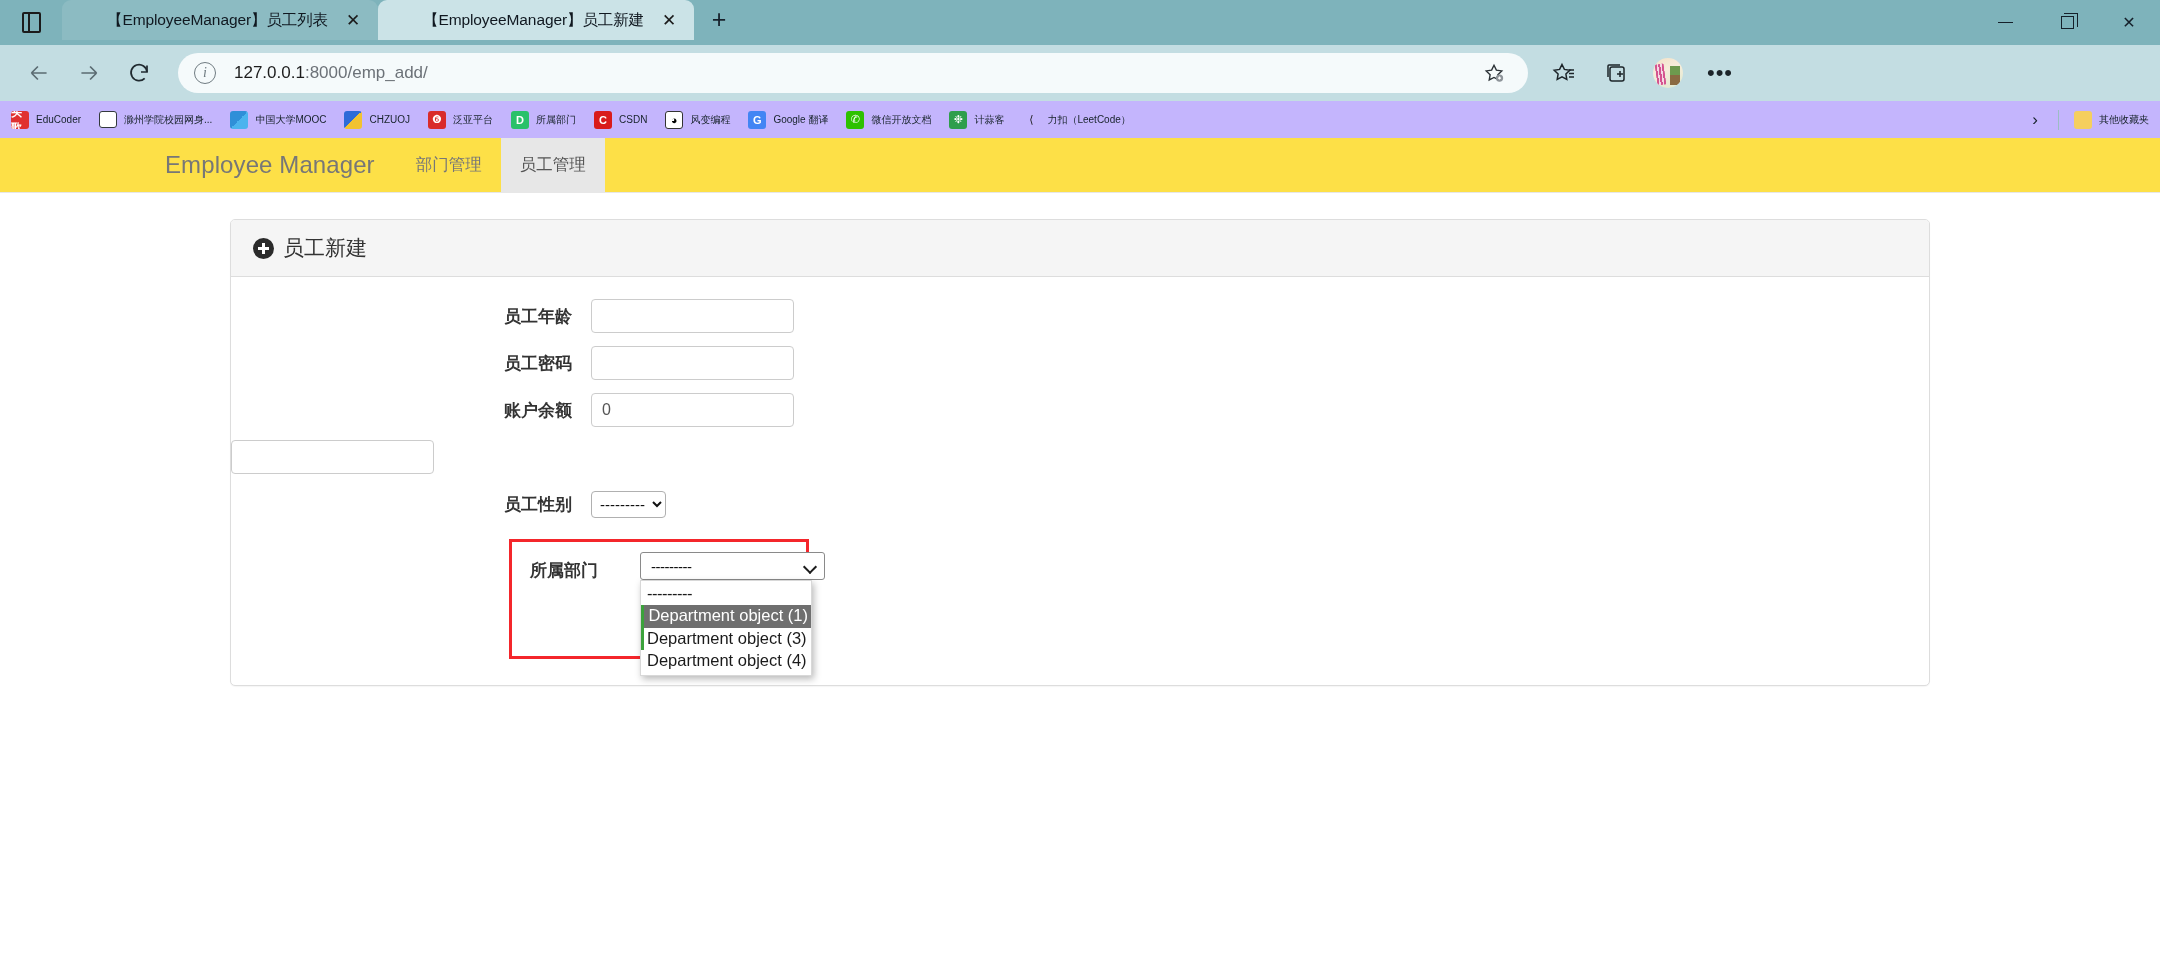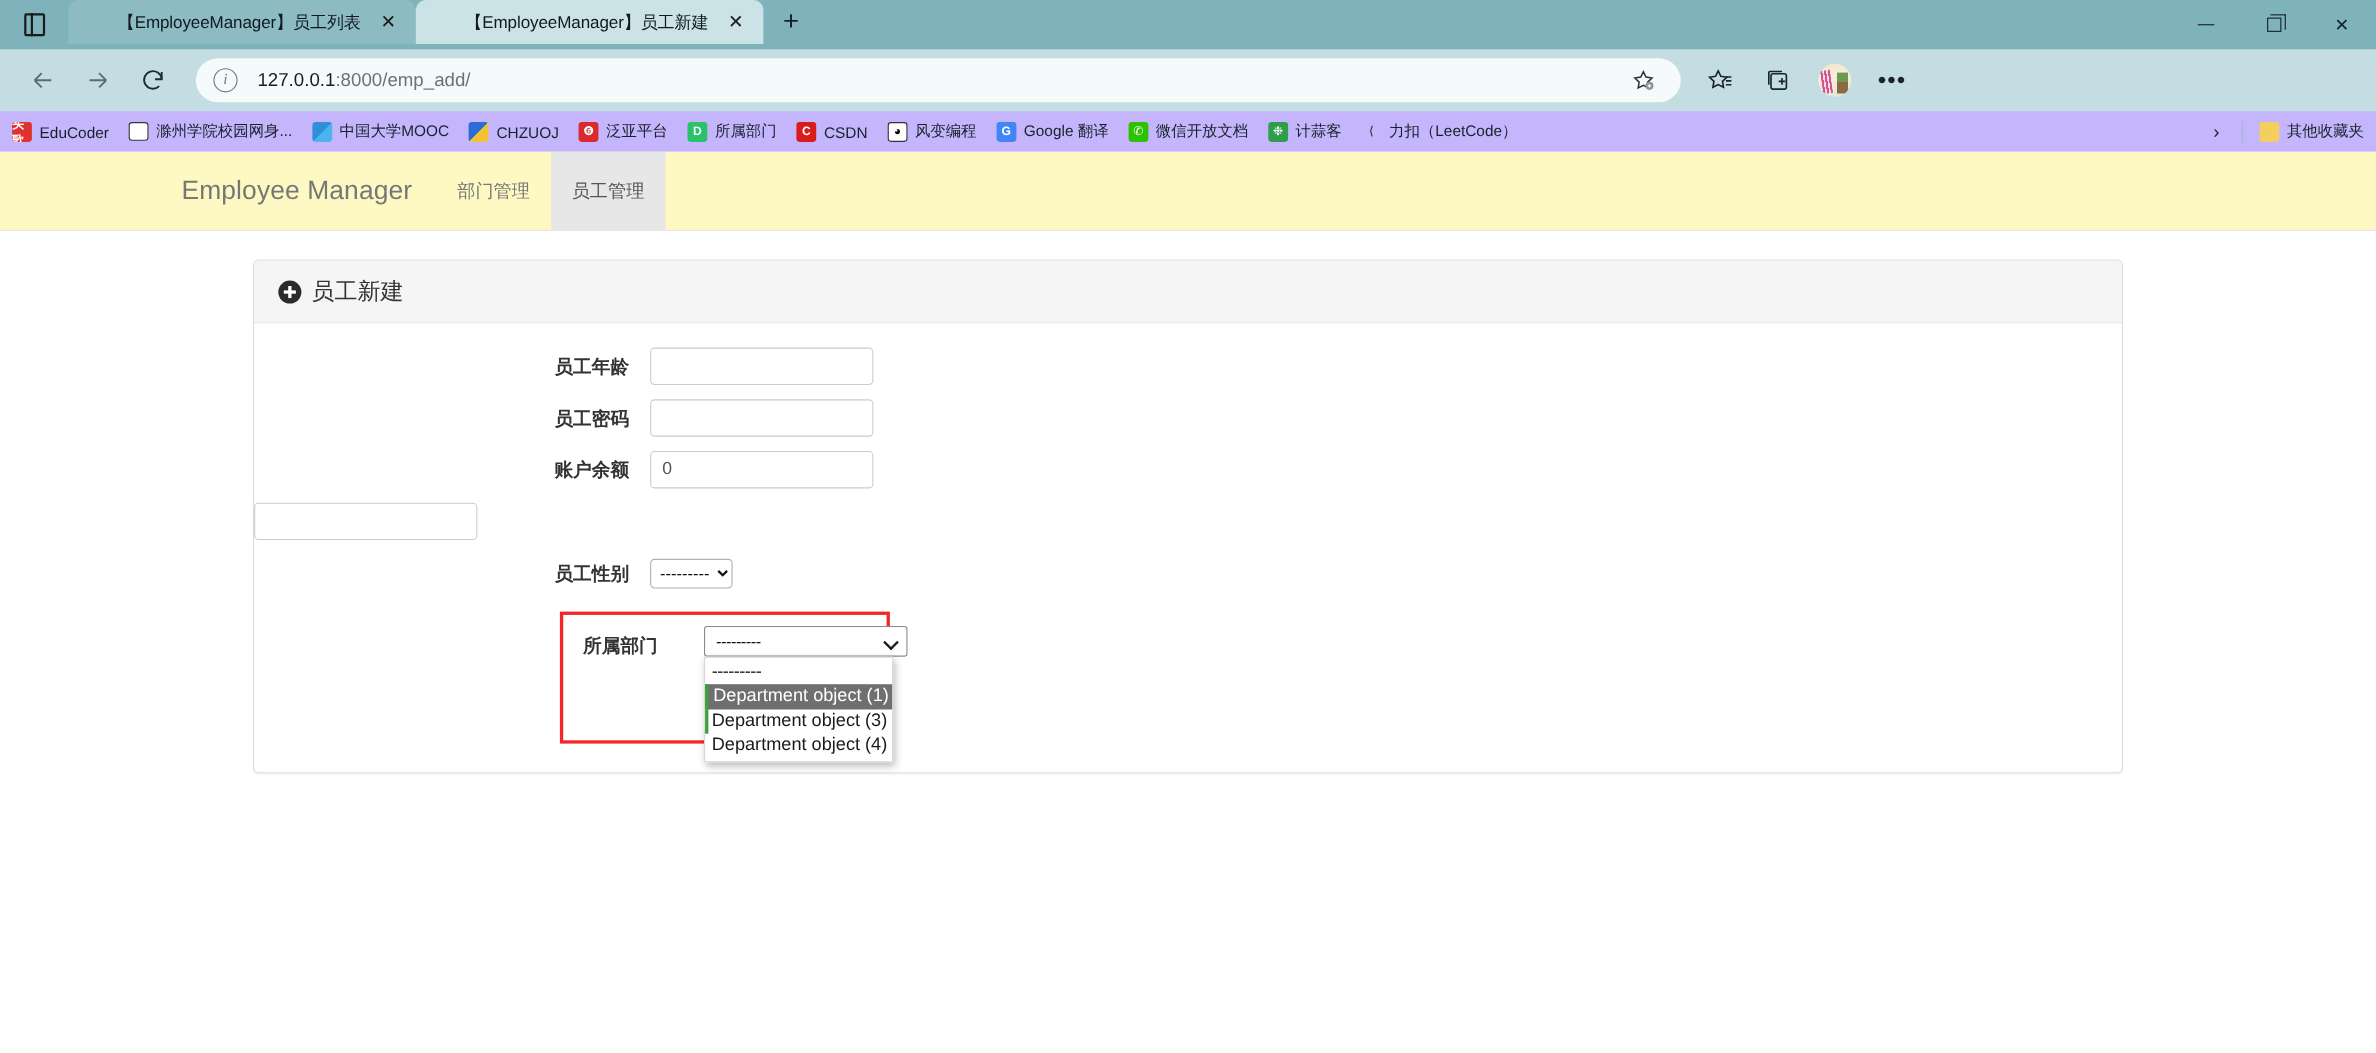--- a/index.html
+++ b/index.html
@@ -247,21 +247,21 @@
     width: 18px; height: 18px;
     flex: 0 0 18px;
     margin-right: 7px;
     display: flex; align-items: center; justify-content: center;
     font-size: 11px;
     border-radius: 3px;
     overflow: hidden;
     position: relative;
   }
   .bm .bm-lb {
-    font-size: 14px;
+    font-size: 10px;
     color: #16222a;
     white-space: nowrap;
   }
 
   .ic-educoder { background:#e03131; color:#fff; font-size:9px; border-radius:50%; font-weight:bold;}
   .ic-page { border: 1.5px solid #33393d; border-radius:2px; background:#fff; width:14px !important; height:17px !important;}
   .ic-mooc { background: linear-gradient(135deg,#2f8fd8 50%, #4bb3ee 50%); border-radius:2px;}
   .ic-chzuoj { background: linear-gradient(135deg, #2d6bd8 0 50%, #f2c230 50% 100%); }
   .ic-fanya { background:#d92b2b; border-radius:50%; color:#fff; font-size:10px;}
   .ic-dapeng { background:#29c16a; border-radius:4px; color:#fff; font-size:11px; font-weight:bold;}
@@ -287,22 +287,22 @@
 
   
   .page {
     position: absolute;
     top: 138px; left: 0; right: 0; bottom: 0;
     background: #ffffff;
     overflow: hidden;
   }
 
   .navbar {
-    height: 72px;
-    background: #fef9c3;
+    height: 55px;
+    background: #fde047;
     border-bottom: 1px solid #e7e7e7;
     display: flex;
     align-items: stretch;
   }
   .nav-inner {
     width: 100%;
     padding: 0 22px 0 165px;
     display: flex;
     align-items: stretch;
   }

